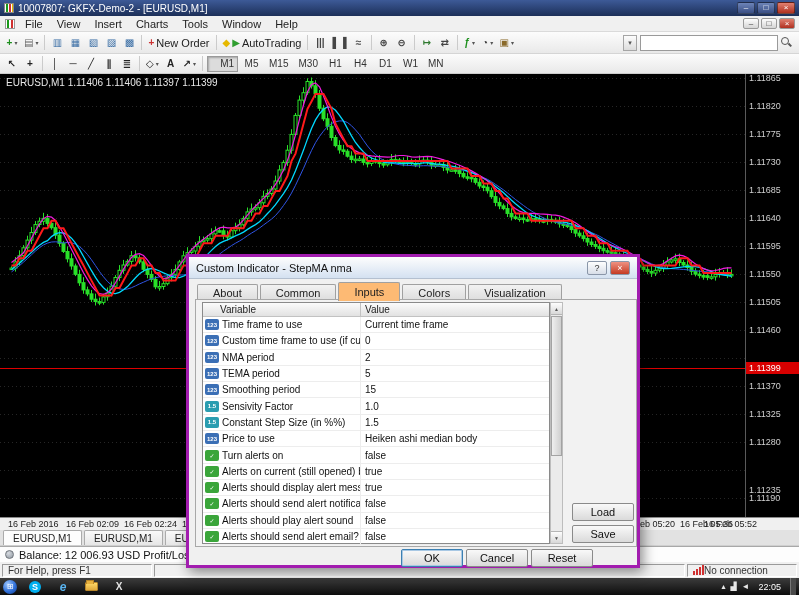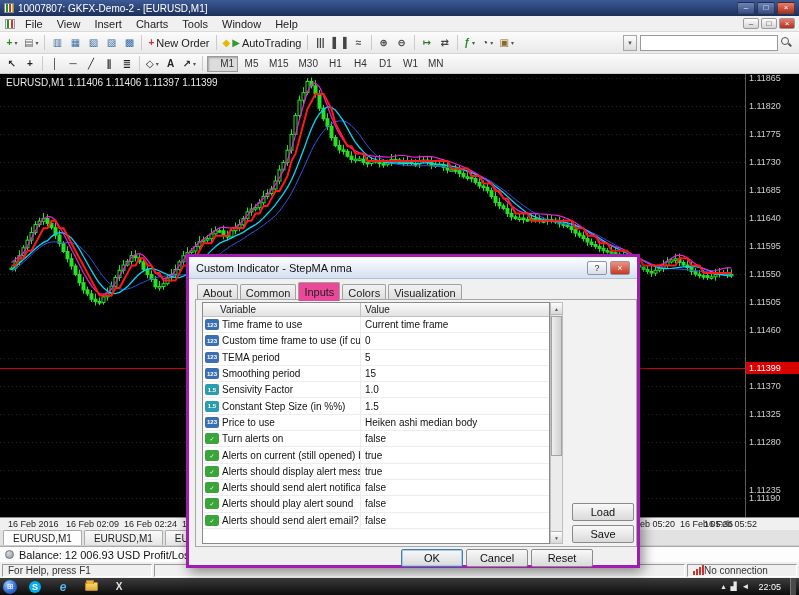--- a/index.html
+++ b/index.html
@@ -91,22 +91,22 @@
   .clock{color:#fff;font-size:9px;padding:0 5px;}
   .show-desktop{width:6px;height:17px;background:#4a4a4a;border-left:1px solid #777;}
 
   
   .dialog{position:absolute;left:186px;top:254px;width:454px;height:314px;background:#f0f0f0;border:3px solid #a21caf;box-shadow:3px 4px 12px rgba(0,0,0,.45);z-index:50;}
   .dlg-title{height:22px;background:linear-gradient(#fdfdfd,#d4e1f1);border-bottom:1px solid #b4c0d0;display:flex;align-items:center;padding:0 7px;font-size:11px;color:#111;}
   .dlg-controls{margin-left:auto;display:flex;gap:3px;}
   .dbtn{width:20px;height:14px;font-size:9px;line-height:12px;border:1px solid #8a96a8;background:linear-gradient(#fefefe,#d8dee8);color:#333;border-radius:2px;padding:0;}
   .dbtn.close{background:linear-gradient(#ef9181,#c43a22);color:#fff;}
   .tabs{position:absolute;left:8px;top:26px;display:flex;align-items:flex-end;height:18px;}
-  .tab{height:17px;padding:0 5px;font-size:11px;color:#222;display:flex;align-items:center;background:linear-gradient(#f2f2f2,#dcdcdc);border:1px solid #a0a0a0;border-bottom:none;border-radius:2px 2px 0 0;margin-right:2px;margin-top:20px;}
-  .tab.active{background:#ec4899;height:19px;position:relative;z-index:2;}
+  .tab{height:17px;padding:0 15px;font-size:11px;color:#222;display:flex;align-items:center;background:linear-gradient(#f2f2f2,#dcdcdc);border:1px solid #a0a0a0;border-bottom:none;border-radius:2px 2px 0 0;margin-right:2px;margin-top:20px;}
+  .tab.active{background:#fdba74;height:19px;position:relative;z-index:2;}
   .panel{position:absolute;left:6px;top:42px;width:442px;height:248px;background:#f2f2f2;border:1px solid #a8a8a8;}
   .grid{position:absolute;left:13px;top:45px;width:348px;height:242px;background:#fff;border:1px solid #8a8a8a;z-index:2;}
   .grid-header{height:14px;display:flex;background:linear-gradient(#fbfbfb,#e2e2e2);border-bottom:1px solid #c2c2c2;font-size:10px;color:#222;}
   .gh-var{width:158px;padding-left:17px;border-right:1px solid #c2c2c2;display:flex;align-items:center;}
   .gh-val{flex:1;padding-left:4px;display:flex;align-items:center;}
   .grid-row{height:16.3px;display:flex;align-items:center;border-bottom:1px solid #ededed;font-size:10px;color:#111;}
   .gr-name{width:158px;display:flex;align-items:center;gap:3px;padding-left:2px;border-right:1px solid #ededed;white-space:nowrap;overflow:hidden;height:100%;}
   .picon{width:14px;height:11px;border-radius:2px;color:#fff;font-size:6px;font-weight:bold;display:flex;align-items:center;justify-content:center;flex:none;}
   .gr-val{flex:1;padding-left:4px;white-space:nowrap;overflow:hidden;}
   .scrollbar{position:absolute;left:361px;top:45px;width:13px;height:242px;background:#ebebeb;border:1px solid #bdbdbd;z-index:2;}
@@ -779,20 +779,27 @@
           <div class="grid-row">
             <span class="gr-name">
               <span class="picon" style="background: rgb(59, 111, 181);">123</span>
               <span class="nt">Custom time frame to use (if custom tim...</span>
             </span>
             <span class="gr-val">0</span>
           </div>
           <div class="grid-row">
             <span class="gr-name">
               <span class="picon" style="background: rgb(59, 111, 181);">123</span>
+              <span class="nt">NMA period</span>
+            </span>
+            <span class="gr-val">2</span>
+          </div>
+          <div class="grid-row">
+            <span class="gr-name">
+              <span class="picon" style="background: rgb(59, 111, 181);">123</span>
               <span class="nt">TEMA period</span>
             </span>
             <span class="gr-val">5</span>
           </div>
           <div class="grid-row">
             <span class="gr-name">
               <span class="picon" style="background: rgb(59, 111, 181);">123</span>
               <span class="nt">Smoothing period</span>
             </span>
             <span class="gr-val">15</span>

